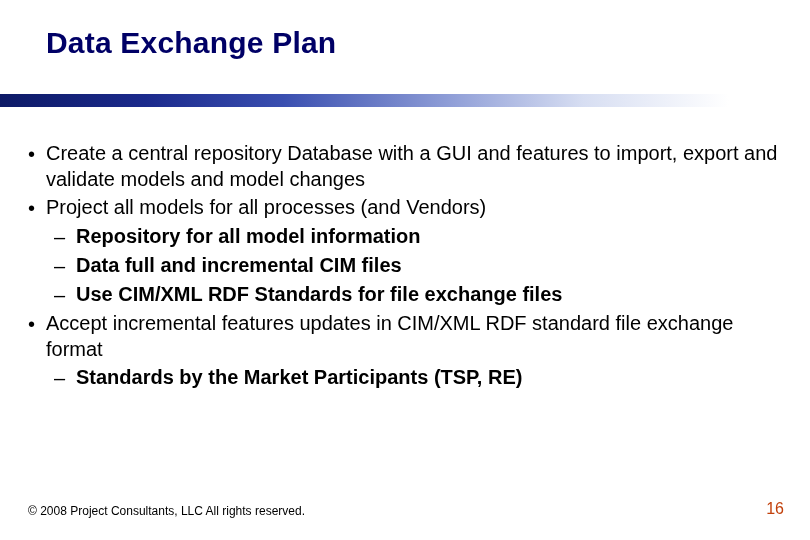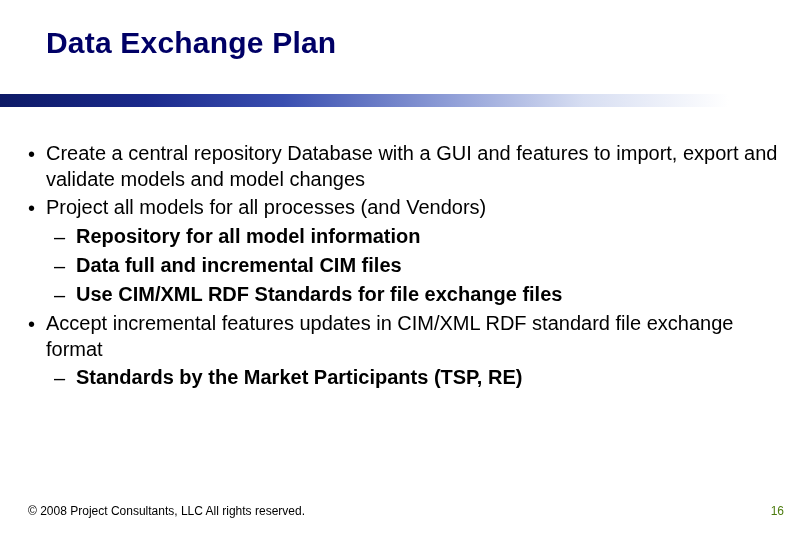--- a/index.html
+++ b/index.html
@@ -73,22 +73,22 @@
     width: 760px;
     display: flex;
     justify-content: space-between;
     align-items: flex-end;
   }
   .copyright {
     font-size: 12px;
     color: #000;
   }
   .pagenum {
-    font-size: 12px;
-    color: #4d7c0f;
+    font-size: 16px;
+    color: #c2410c;
     padding-right: 4px;
   }
 </style>
 </head>
 <body>
 
 <div class="slide">
 
   <div class="title-region">
     <div class="slide-title">Data Exchange Plan</div>

